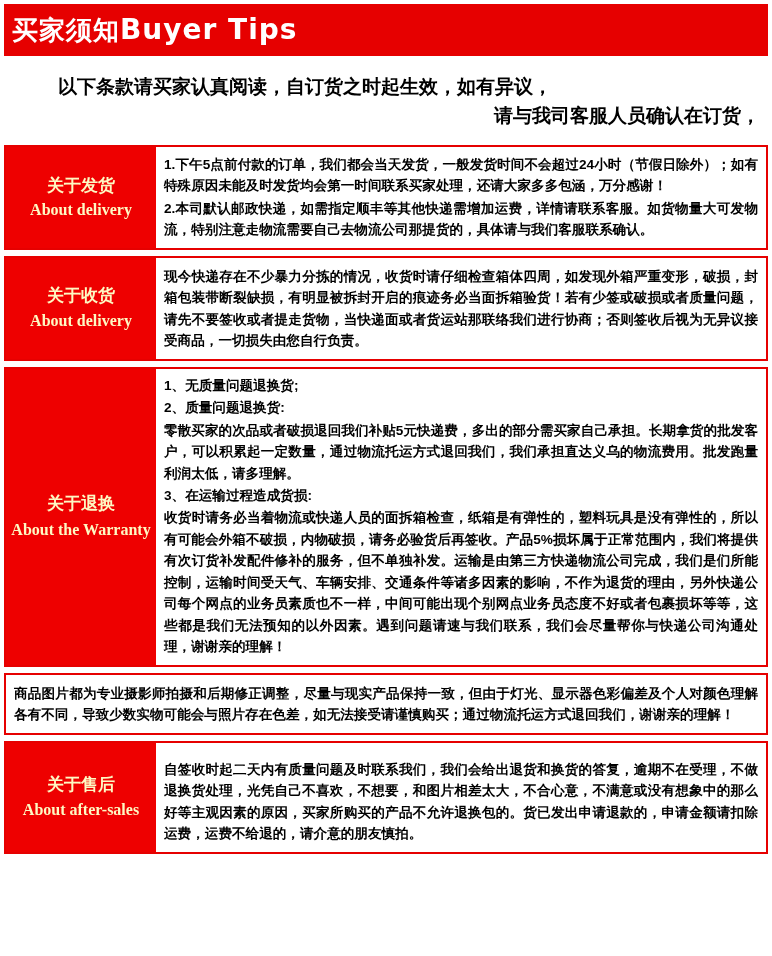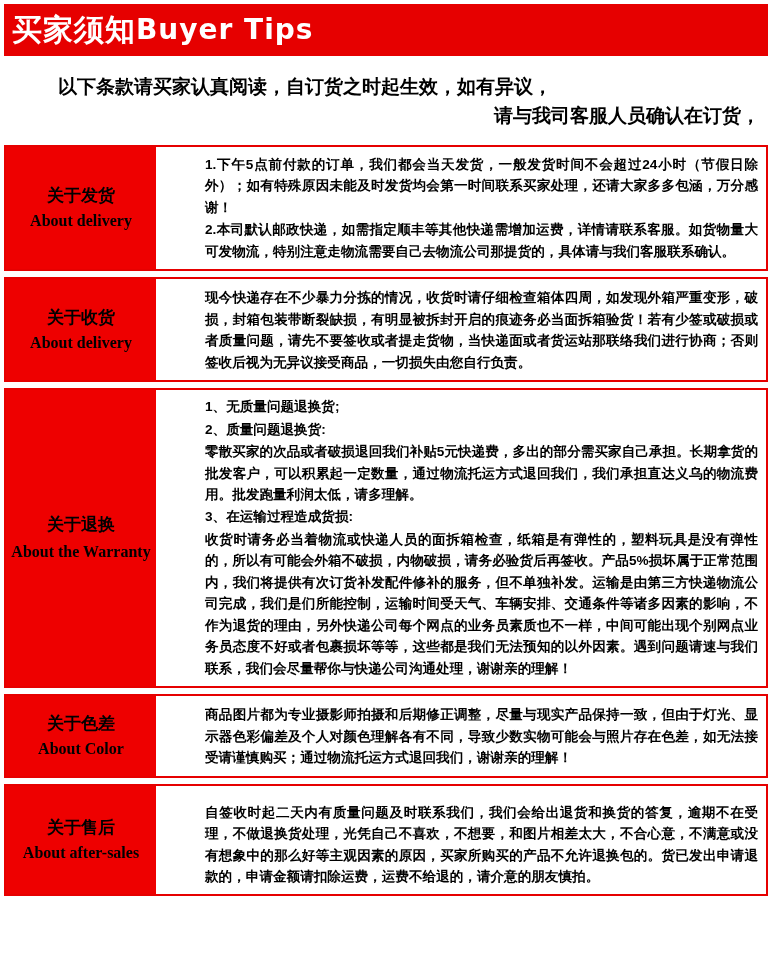--- a/index.html
+++ b/index.html
@@ -26,21 +26,21 @@
   .header-banner {
     background: #e60000;
     height: 52px;
     display: flex;
     align-items: center;
     padding-left: 8px;
     margin: 4px 4px 0 4px;
   }
   .header-title-cn {
     color: #ffffff;
-    font-size: 30px;
+    font-size: 26px;
     font-weight: bold;
     letter-spacing: 1px;
     line-height: 1;
   }
   .header-title-en {
     color: #ffffff;
     font-size: 28px;
     font-weight: bold;
     letter-spacing: 1px;
     line-height: 1;
@@ -63,21 +63,21 @@
     padding: 0 4px 6px 4px;
   }
   .section {
     display: flex;
     border: 2px solid #e60000;
     margin-bottom: 6px;
     background: #fff;
   }
   .sec-label {
     background: #ee0000;
-    color: #000000;
+    color: #fef9c3;
     width: 150px;
     min-width: 150px;
     display: flex;
     flex-direction: column;
     align-items: center;
     justify-content: center;
     text-align: center;
     padding: 6px 4px;
   }
   .sec-label .cn {
@@ -93,21 +93,20 @@
     margin-top: 2px;
   }
   .sec-body {
     flex: 1;
     padding: 6px 8px 6px 8px;
     font-size: 13.6px;
     line-height: 1.58;
     font-weight: bold;
     color: #000;
     text-align: justify;
-    margin-left: 41px;
   }
   .sec-body p {
     margin: 0 0 1px 0;
   }
 
   
   .sec-delivery  .sec-body { padding-top: 7px; }
   .sec-receipt   .sec-body { padding-top: 8px; }
   .sec-warranty  .sec-body { padding-top: 6px; }
   .sec-color     .sec-body { padding-top: 8px; }
@@ -162,24 +161,20 @@
       <div class="sec-body">
         <p>1、无质量问题退换货;</p>
         <p>2、质量问题退换货:</p>
         <p>零散买家的次品或者破损退回我们补贴5元快递费，多出的部分需买家自己承担。长期拿货的批发客户，可以积累起一定数量，通过物流托运方式退回我们，我们承担直达义乌的物流费用。批发跑量利润太低，请多理解。</p>
         <p>3、在运输过程造成货损:</p>
         <p>收货时请务必当着物流或快递人员的面拆箱检查，纸箱是有弹性的，塑料玩具是没有弹性的，所以有可能会外箱不破损，内物破损，请务必验货后再签收。产品5%损坏属于正常范围内，我们将提供有次订货补发配件修补的服务，但不单独补发。运输是由第三方快递物流公司完成，我们是们所能控制，运输时间受天气、车辆安排、交通条件等诸多因素的影响，不作为退货的理由，另外快递公司每个网点的业务员素质也不一样，中间可能出现个别网点业务员态度不好或者包裹损坏等等，这些都是我们无法预知的以外因素。遇到问题请速与我们联系，我们会尽量帮你与快递公司沟通处理，谢谢亲的理解！</p>
       </div>
     </div>
 
     <div class="section sec-color">
-      <div class="sec-label">
-        <span class="cn">关于色差</span>
-        <span class="en">About Color</span>
-      </div>
       <div class="sec-body">
         <p>商品图片都为专业摄影师拍摄和后期修正调整，尽量与现实产品保持一致，但由于灯光、显示器色彩偏差及个人对颜色理解各有不同，导致少数实物可能会与照片存在色差，如无法接受请谨慎购买；通过物流托运方式退回我们，谢谢亲的理解！</p>
       </div>
     </div>
 
     <div class="section sec-after">
       <div class="sec-label">
         <span class="cn">关于售后</span>
         <span class="en">About after-sales</span>
       </div>

